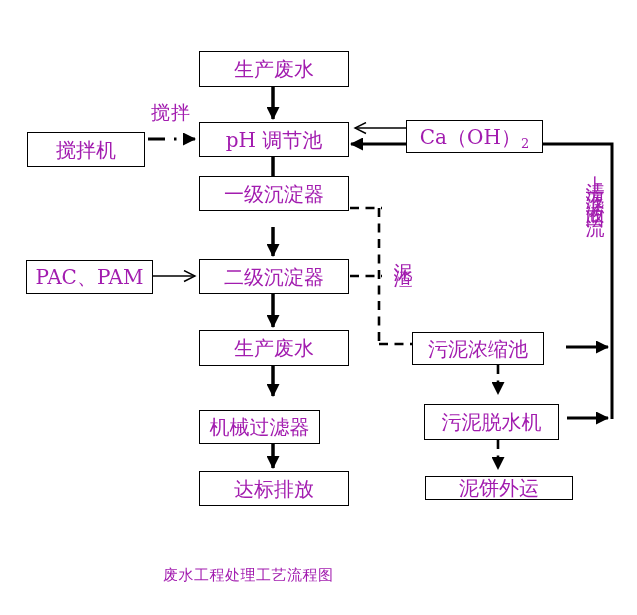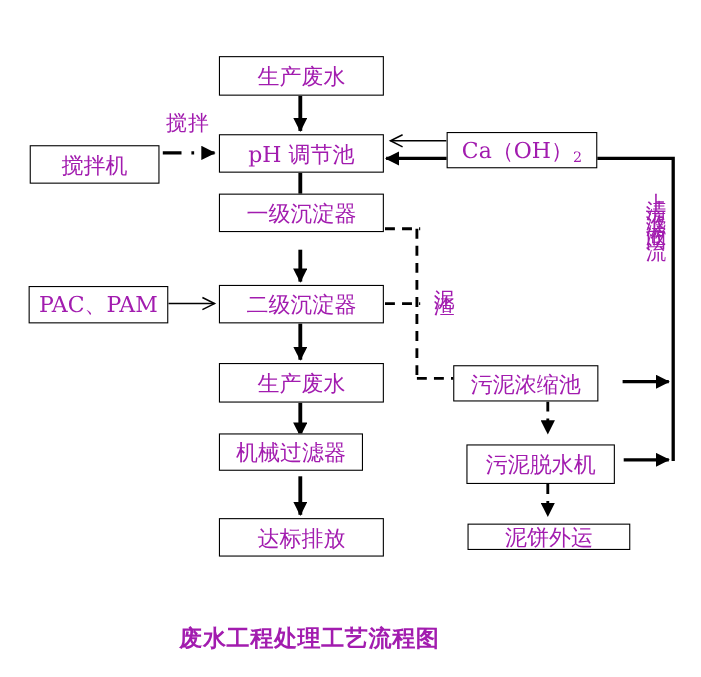--- a/index.html
+++ b/index.html
@@ -52,22 +52,22 @@
     text-orientation: upright;
     font-size: 19px;
     line-height: 1;
     letter-spacing: 7px;
     overflow: hidden;
   }
   .vlabel.sludge { letter-spacing: 5px; }
   .diagram-title {
     position: absolute;
     z-index: 3;
-    font-size: 21px;
-    font-weight: bold;
+    font-size: 15px;
+    font-weight: normal;
     letter-spacing: 0.5px;
     white-space: nowrap;
   }
 </style>
 </head>
 <body>
 
 <div class="canvas">
 
   <svg class="lines-svg" viewBox="0 0 637 615" xmlns="http://www.w3.org/2000/svg">
@@ -126,21 +126,21 @@
   </div>
 
   <div class="node" style="left:199px; top:176px; width:150px; height:35px">一级沉淀器</div>
 
   <div class="node" style="left:26px;  top:260px; width:127px; height:34px">PAC、PAM</div>
 
   <div class="node" style="left:199px; top:259px; width:150px; height:35px">二级沉淀器</div>
 
   <div class="node" style="left:199px; top:330px; width:150px; height:36px">生产废水</div>
 
-  <div class="node" style="left:199px; top:394px; width:131px; height:34px">机械过滤器</div>
+  <div class="node" style="left:199px; top:410px; width:121px; height:34px">机械过滤器</div>
 
   <div class="node" style="left:199px; top:471px; width:150px; height:35px">达标排放</div>
 
   <div class="node" style="left:412px; top:332px; width:132px; height:33px">污泥浓缩池</div>
 
   <div class="node" style="left:424px; top:404px; width:135px; height:36px">污泥脱水机</div>
 
   <div class="node" style="left:425px; top:476px; width:148px; height:24px">泥饼外运</div>
 
   <div class="edge-label" style="left:151px; top:103px; letter-spacing:1px">搅拌</div>

